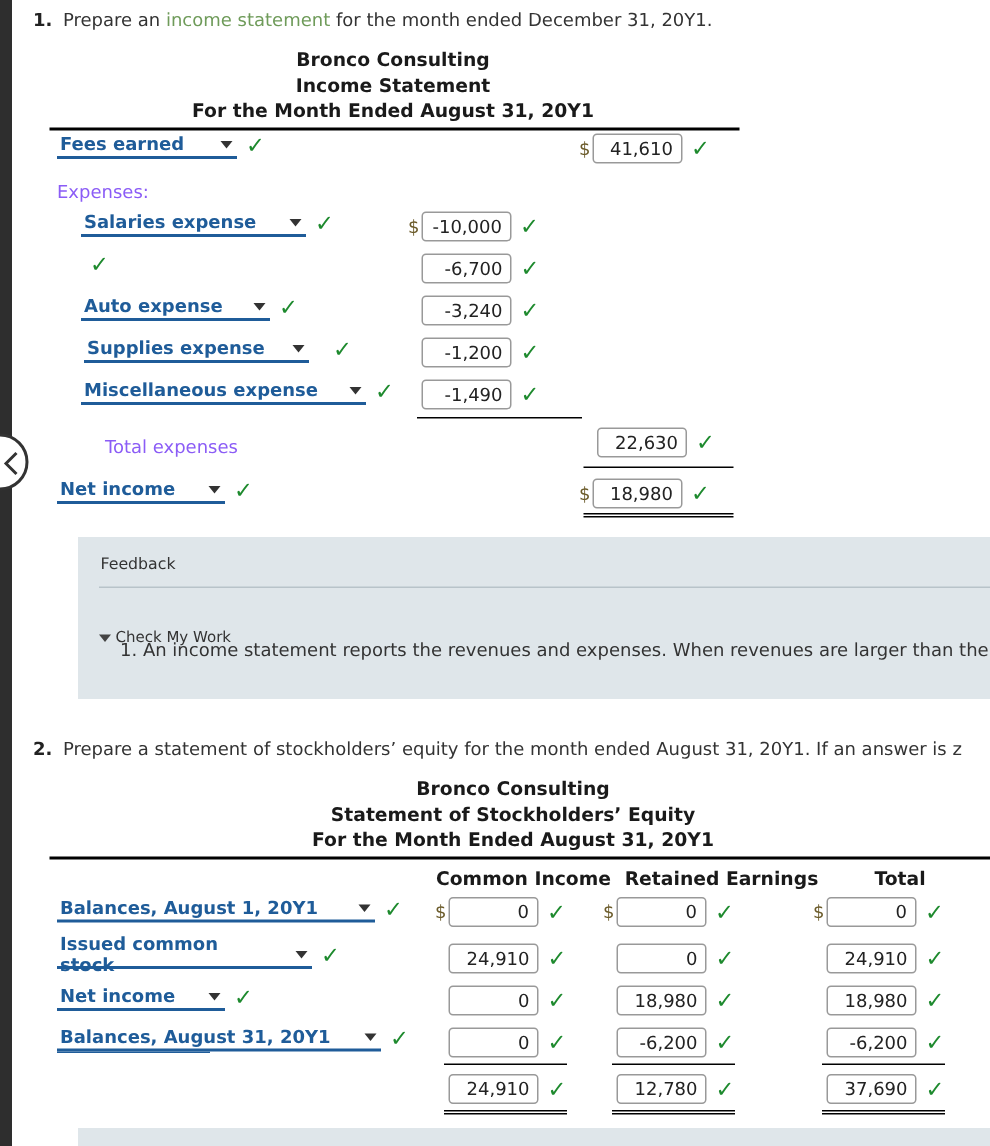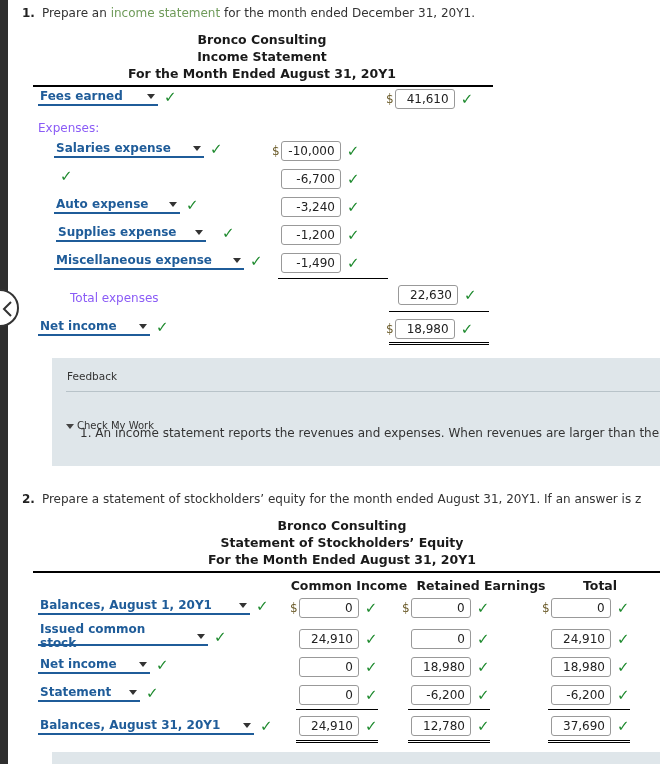--- a/index.html
+++ b/index.html
@@ -313,21 +313,21 @@
   </div>
   <div class="cell" style="left:551px; top:685px;">
     <input class="inp" readonly="" value="-6,200" style="">
     <span class="check">✓</span>
   </div>
 
   <div class="hrule" style="left:296px; top:709px; width:82px;"></div>
   <div class="hrule" style="left:408px; top:709px; width:82px;"></div>
   <div class="hrule" style="left:548px; top:709px; width:82px;"></div>
 
-  <div class="cell" style="left:38px; top:718px;">
+  <div class="cell" style="left:38px; top:684px;">
     <span class="dd" style="width:216px;">
       <span class="lbl">Balances, August 31, 20Y1</span>
       <span class="caret"></span>
     </span>
     <span class="check">✓</span>
   </div>
   <div class="cell" style="left:299px; top:716px;">
     <input class="inp" readonly="" value="24,910" style="">
     <span class="check">✓</span>
   </div>

